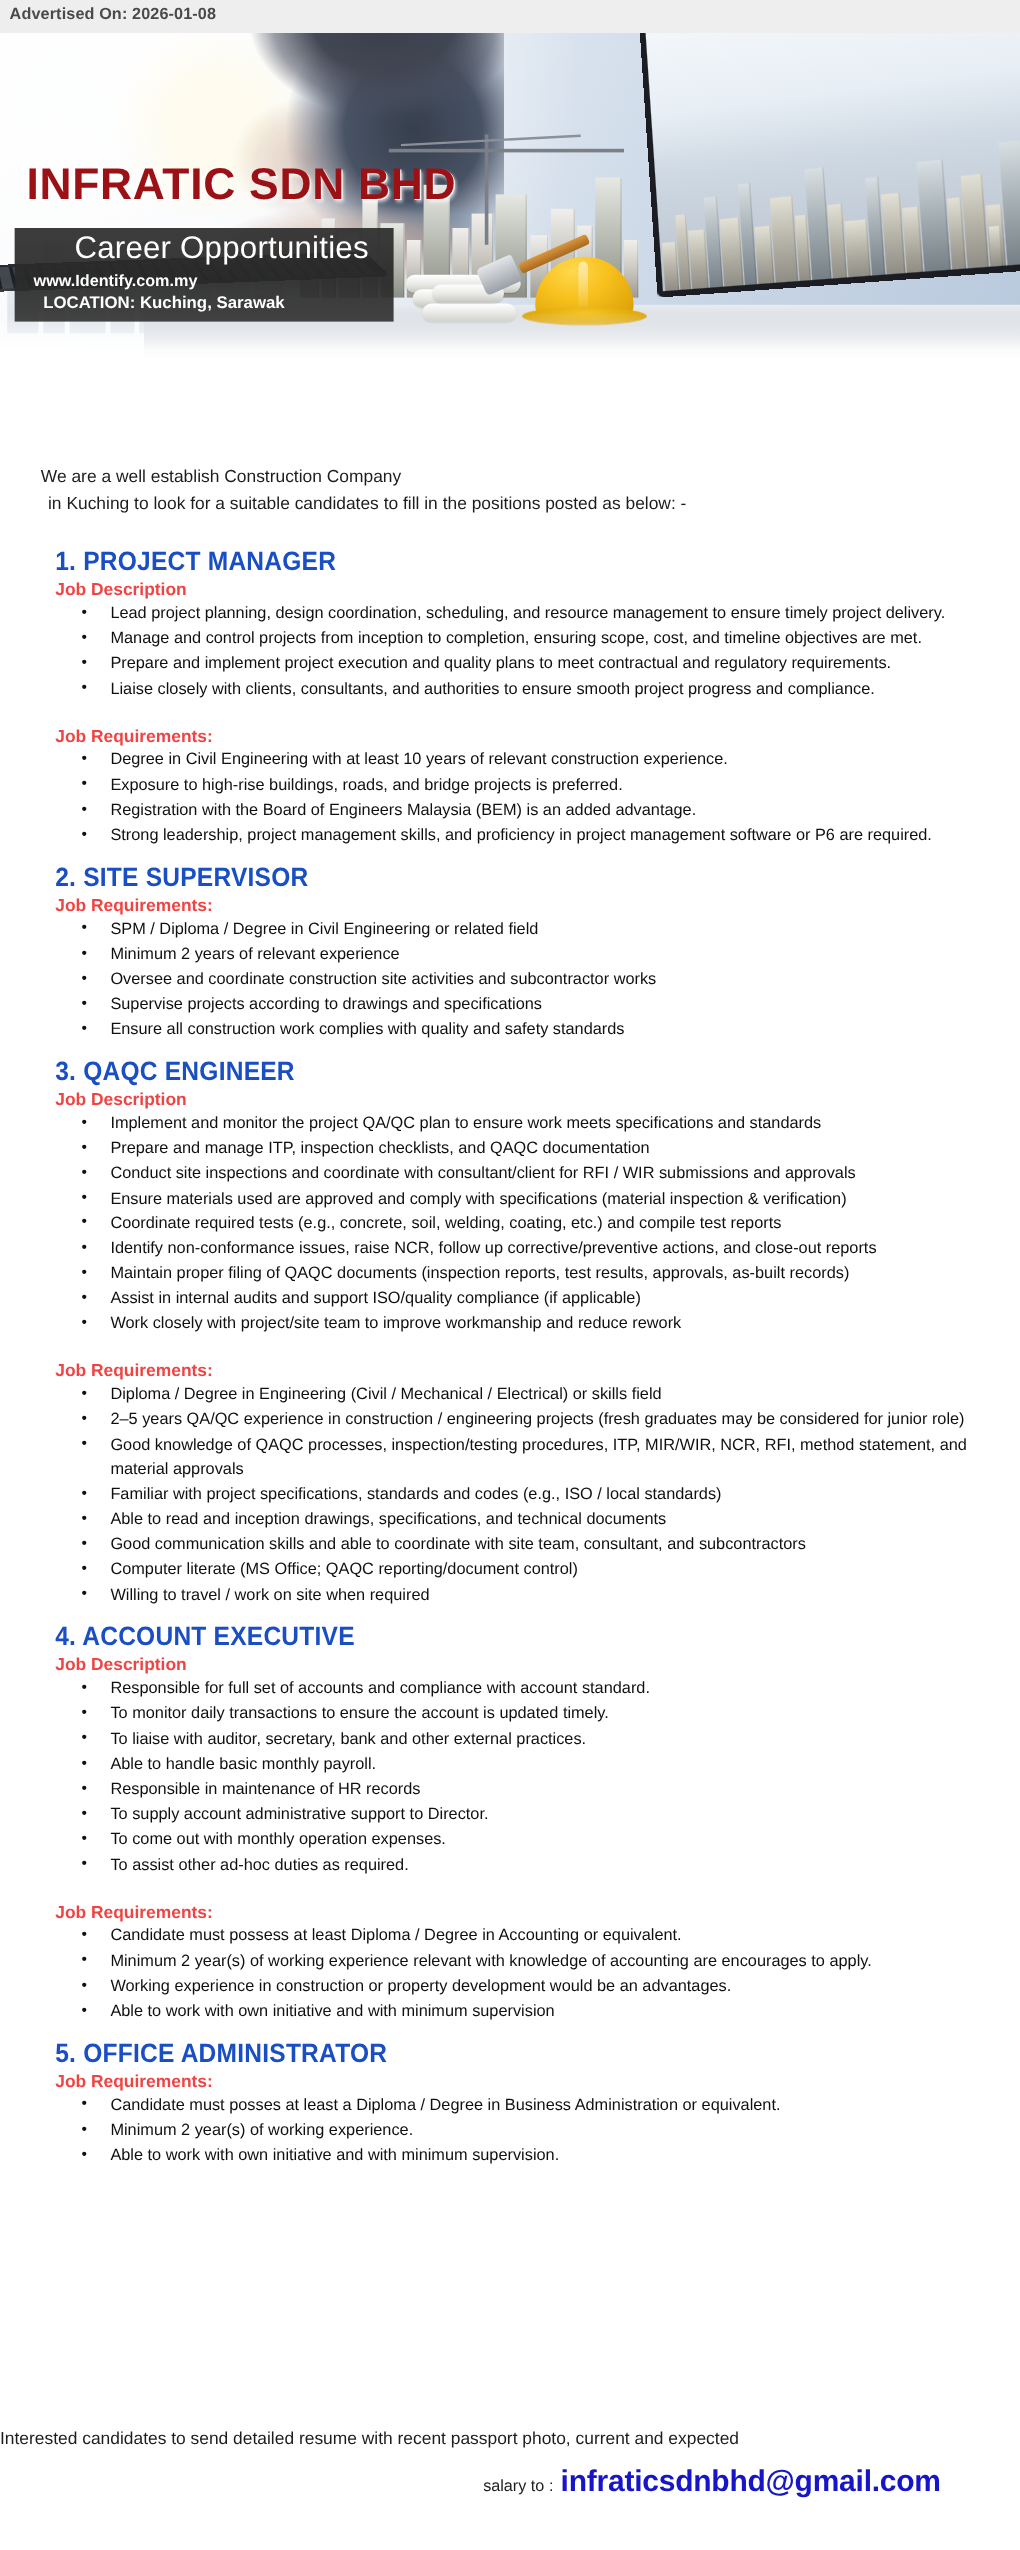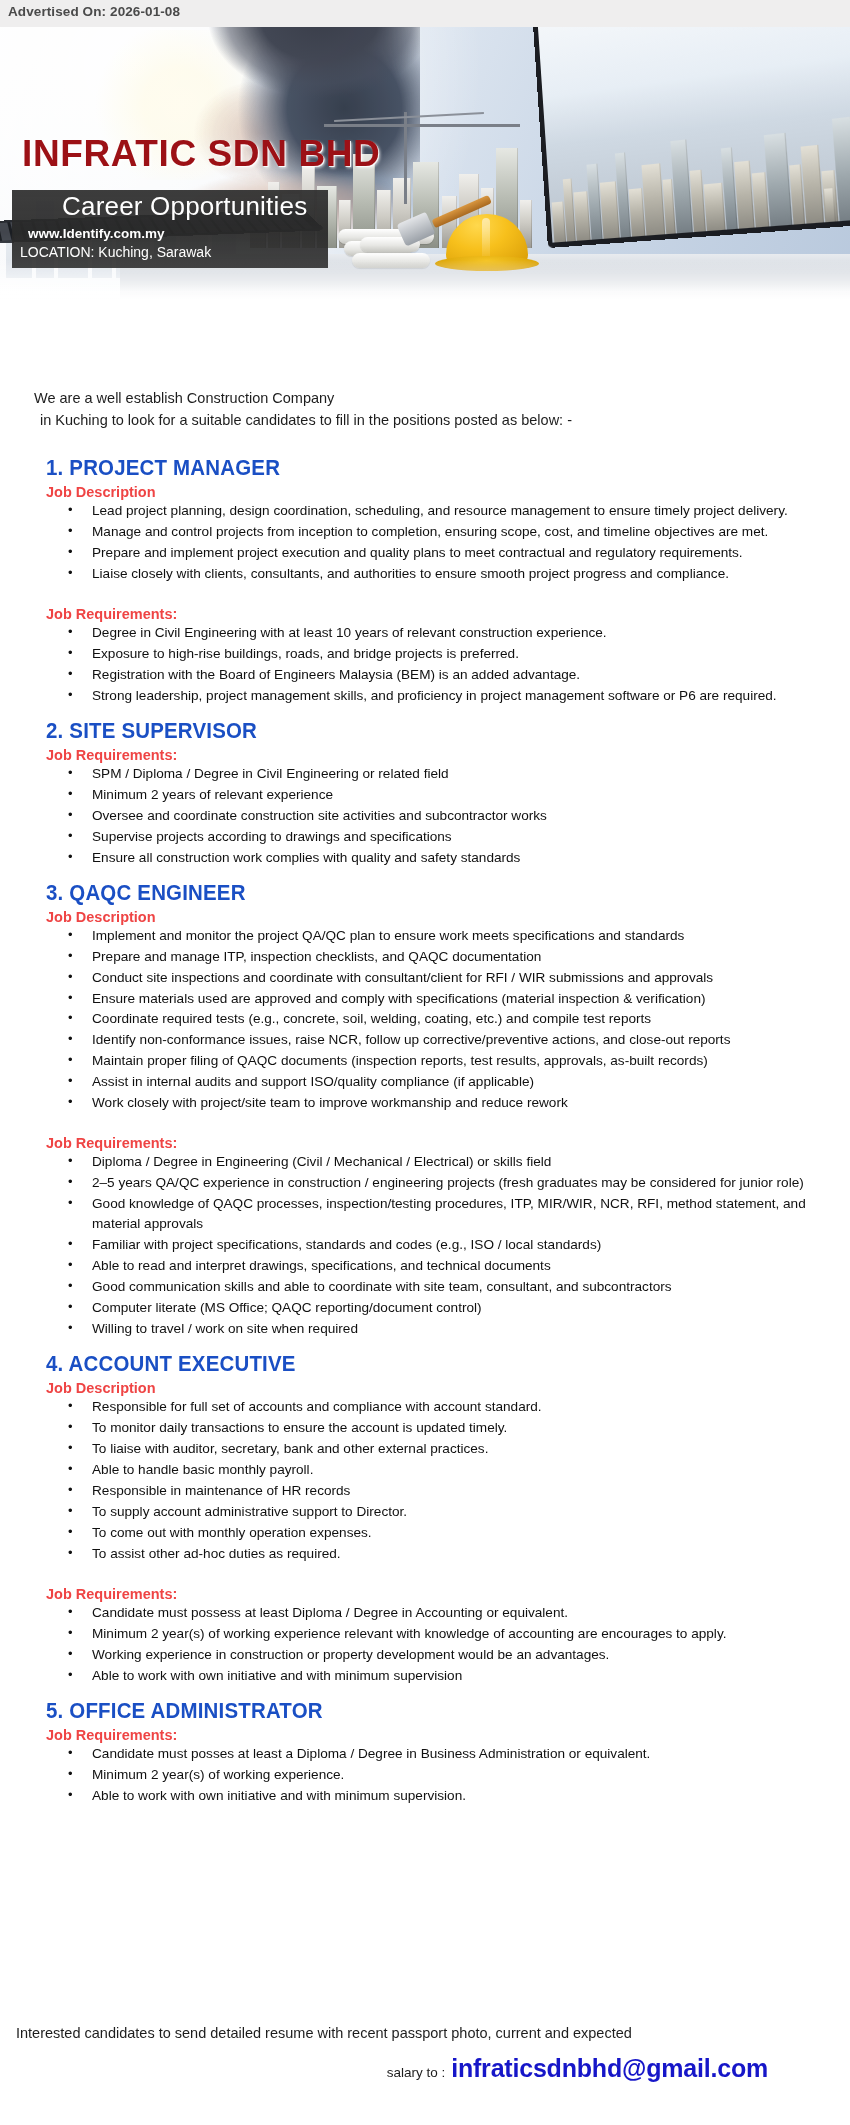--- a/index.html
+++ b/index.html
@@ -191,22 +191,22 @@
     position:absolute; left:14px; top:1px;
     font-size:26px; color:#ffffff; font-weight:normal;
     letter-spacing:.2px;
     margin-left:36px;
   }
   .career-url {
     position:absolute; left:16px; top:36px;
     font-size:13.5px; color:#ffffff; font-weight:bold;
   }
   .career-loc {
-    position:absolute; left:8px; top:54px;
-    font-size:14px; color:#ffffff; font-weight:normal;
+    position:absolute; left:24px; top:54px;
+    font-size:14px; color:#ffffff; font-weight:bold;
   }
 
   
   .intro {
     position:absolute; left:0; top:388px; width:850px;
     padding:0 34px;
     z-index:20;
   }
   .intro p {
     font-size:14.5px; color:#1d1d1d; line-height:1.5;
@@ -242,21 +242,21 @@
   }
   ul.bullets li:before {
     content:"\2022";
     position:absolute; left:22px; top:-1px;
     font-size:13px; color:#101010;
   }
 
   
   .footer {
     position:absolute; left:0; top:2022px; width:784px;
-    padding:0 16px;
+    padding:0 0;
   }
   .footer-line {
     font-size:14.5px; color:#1d1d1d; line-height:1.6;
   }
   .footer-row { display:flex; align-items:baseline; margin-top:9px;justify-content:flex-end; }
   .salary-label { font-size:13.5px; color:#1d1d1d; }
   .email {
     font-size:25px; font-weight:bold; color:#1616c8;
     margin-left:6px; letter-spacing:-.2px;
   }
@@ -416,21 +416,21 @@
           <li>Maintain proper filing of QAQC documents (inspection reports, test results, approvals, as-built records)</li>
           <li>Assist in internal audits and support ISO/quality compliance (if applicable)</li>
           <li>Work closely with project/site team to improve workmanship and reduce rework</li>
         </ul>
         <div class="sub-head spaced">Job Requirements:</div>
         <ul class="bullets">
           <li>Diploma / Degree in Engineering (Civil / Mechanical / Electrical) or skills field</li>
           <li>2–5 years QA/QC experience in construction / engineering projects (fresh graduates may be considered for junior role)</li>
           <li>Good knowledge of QAQC processes, inspection/testing procedures, ITP, MIR/WIR, NCR, RFI, method statement, and material approvals</li>
           <li>Familiar with project specifications, standards and codes (e.g., ISO / local standards)</li>
-          <li>Able to read and interpret drawings, specifications, and technical documents</li>
+          <li>Able to read and inception drawings, specifications, and technical documents</li>
           <li>Good communication skills and able to coordinate with site team, consultant, and subcontractors</li>
           <li>Computer literate (MS Office; QAQC reporting/document control)</li>
           <li>Willing to travel / work on site when required</li>
         </ul>
       </div>
       <div class="job">
         <div class="job-title">4. ACCOUNT EXECUTIVE</div>
         <div class="sub-head">Job Description</div>
         <ul class="bullets">
           <li>Responsible for full set of accounts and compliance with account standard.</li>

